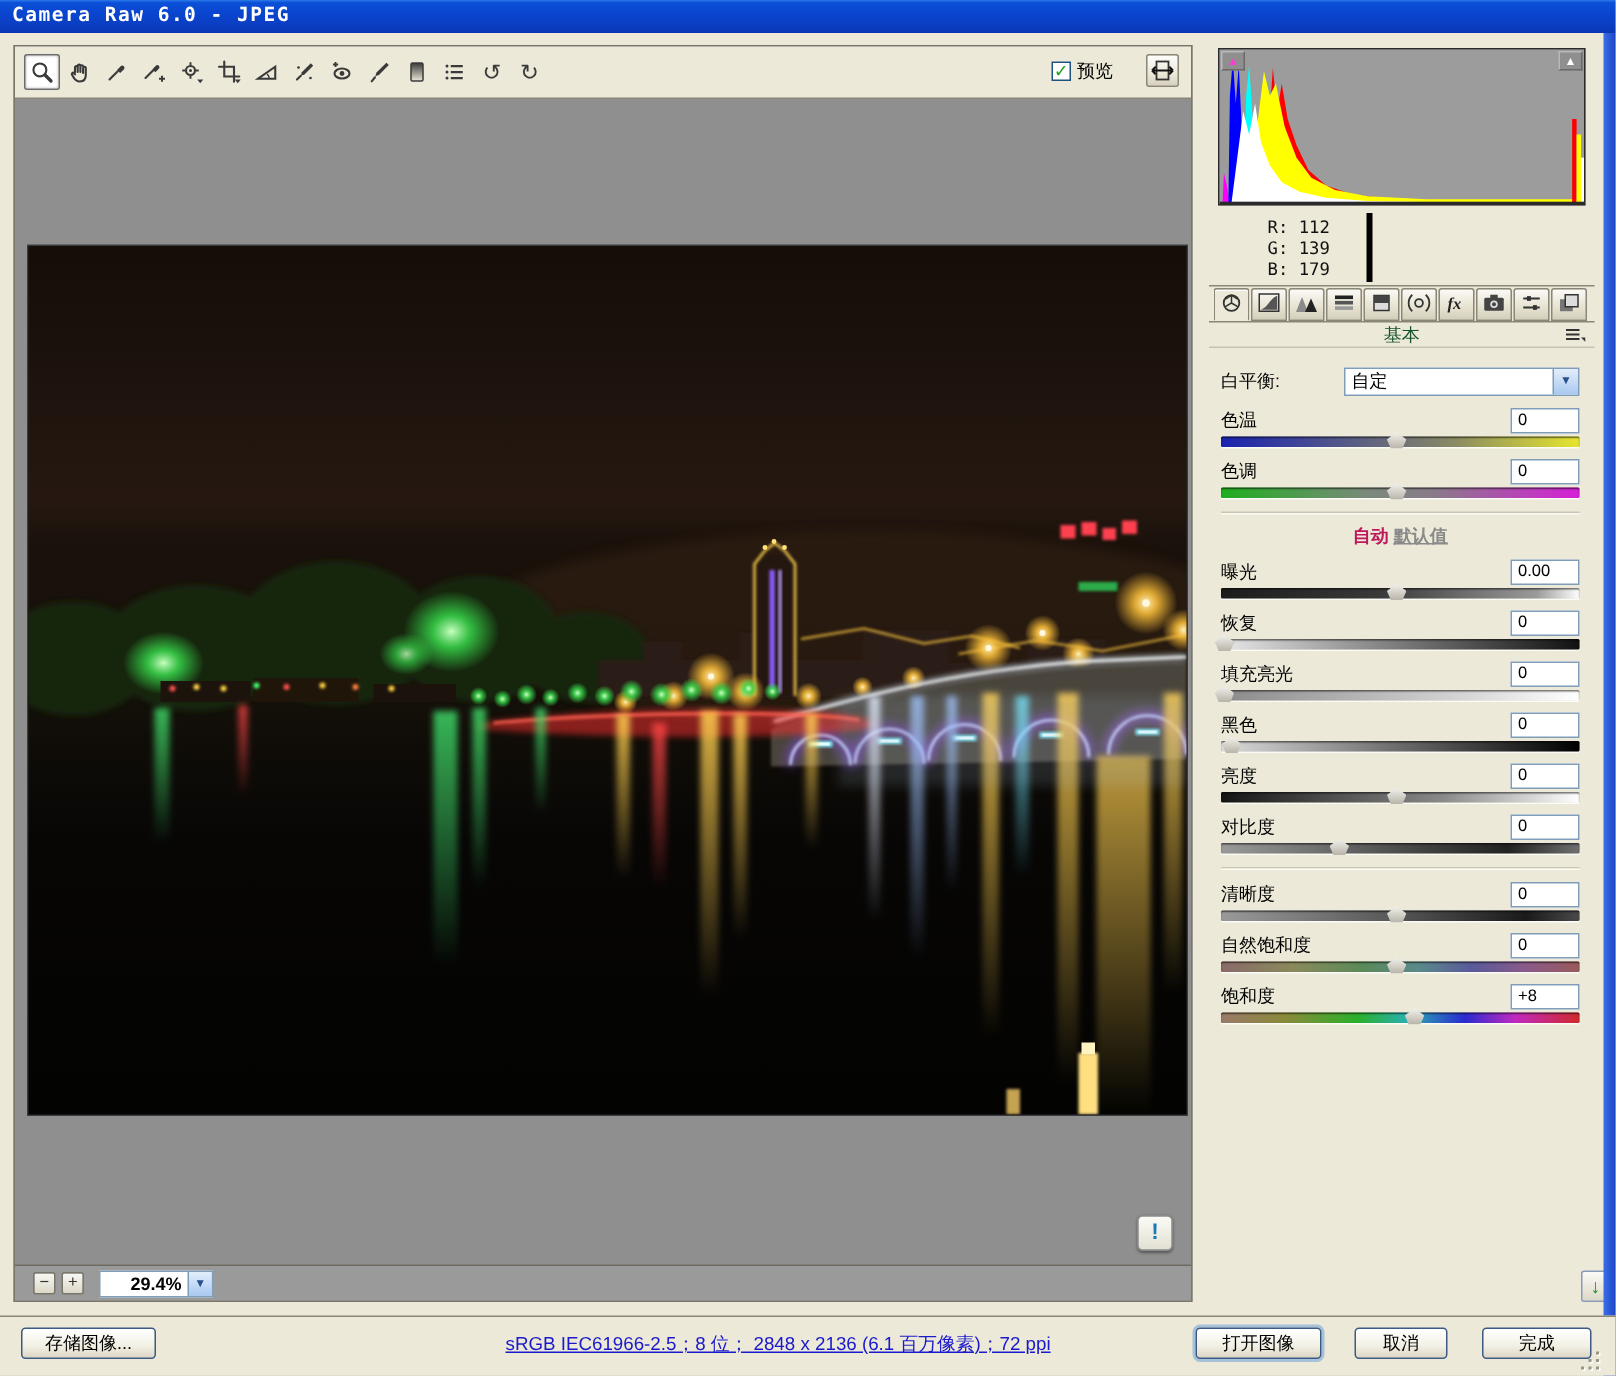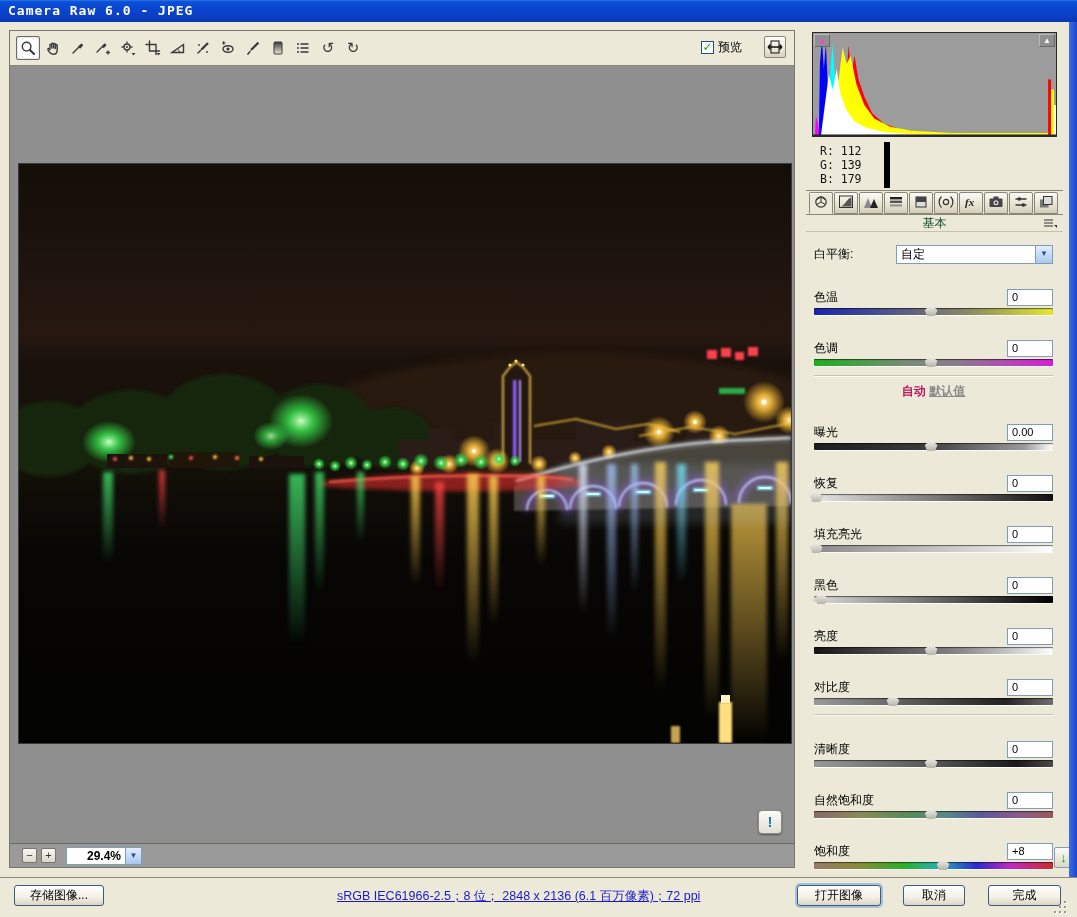--- a/index.html
+++ b/index.html
@@ -64,21 +64,21 @@
     background:#9c9c9c; border:1px solid #2a2a2a; }
   .histogram svg { display:block; width:100%; height:100%; }
   .clip-btn { position:absolute; top:1px; width:16px; height:13px; background:#8f8f8f;
     border:1px solid #b8b8b8; border-right-color:#6a6a6a; border-bottom-color:#6a6a6a;
     font-size:8px; line-height:12px; text-align:center; }
   .clip-btn.left { left:1px; color:#ff3dcf; }
   .clip-btn.right { right:1px; color:#ffffff; }
 
   .info-block { position:absolute; left:6px; top:112px; width:245px; height:46px; display:flex; }
   .rgb-col { width:78px; padding:2px 0 0 8px; font-family:"DejaVu Sans Mono","Liberation Mono",monospace;
-    font-size:11.5px; line-height:14px; color:#111; border-right:6px solid #000000; }
+    font-size:11.5px; line-height:14px; color:#111; border-right:4px solid #000000;margin-left:25px; }
   .exif-col { flex:1; text-align:center; font-size:12px; line-height:19px; padding-top:4px; color:#111; }
   .info-divider { position:absolute; left:0; right:0; top:160px; border-top:1px solid #8a8678; }
 
   .tabs { position:absolute; left:3px; top:162px; height:23px; display:flex; }
   .tab { width:24px; height:22px; margin-right:1px; background:linear-gradient(#fbfaf6,#e6e2d0 60%,#d4cfba);
     border:1px solid #8a8678; border-radius:2px 2px 0 0; display:flex; align-items:center; justify-content:center;text-align:right; }
   .tab.selected { background:#ECE9D8; border-bottom-color:#ECE9D8; box-shadow:inset 0 1px 0 #fff; }
   .tabs-underline { position:absolute; left:0; right:0; top:184px; border-top:1px solid #8a8678; }
 
   .panel-title { position:absolute; left:0; right:0; top:185px; height:17px; text-align:center;
@@ -87,21 +87,21 @@
 
   .panel-content { position:absolute; left:8px; right:10px; top:204px; }
   .wb-row { margin-top:10px; height:20px; display:flex; align-items:center;gap:20px; }
   .wb-label { width:62px; font-size:12px; }
   .wb-select { flex:1; height:19px; background:#fff; border:1px solid #7F9DB9; position:relative;
     font-size:12px; line-height:17px; padding-left:4px; }
   .wb-select .arrow { position:absolute; right:0; top:0; width:17px; height:17px;
     background:linear-gradient(#E3EEFB,#A8C8F0); border-left:1px solid #7F9DB9;
     color:#28508c; font-size:8px; line-height:16px; text-align:center; }
 
-  .srow { margin-top:24px; }
+  .srow { margin-top:7px; }
   .srow-top { display:flex; justify-content:space-between; align-items:center; height:18px; }
   .slabel { font-size:12px; color:#000; }
   .svalue { width:46px; height:17px; background:#fff; border:1px solid #7F9DB9;
     font-size:11px; line-height:15px; padding-left:4px; }
   .strack { position:relative; height:7px; margin-top:2px; border-radius:1px;
     box-shadow:inset 0 1px 1px rgba(0,0,0,.55), 0 1px 0 rgba(255,255,255,.8); }
   .sthumb { position:absolute; top:-3px; width:13px; height:11px; transform:translateX(-50%);
     background:linear-gradient(#f2f2ee,#b8b4a8); clip-path:polygon(50% 0,100% 45%,80% 100%,20% 100%,0 45%);
     filter:drop-shadow(0 0 .7px #444); }
   .tk-temp { background:linear-gradient(90deg,#1a23b0,#565a86 35%,#8a8a64 65%,#e6e62e); }

